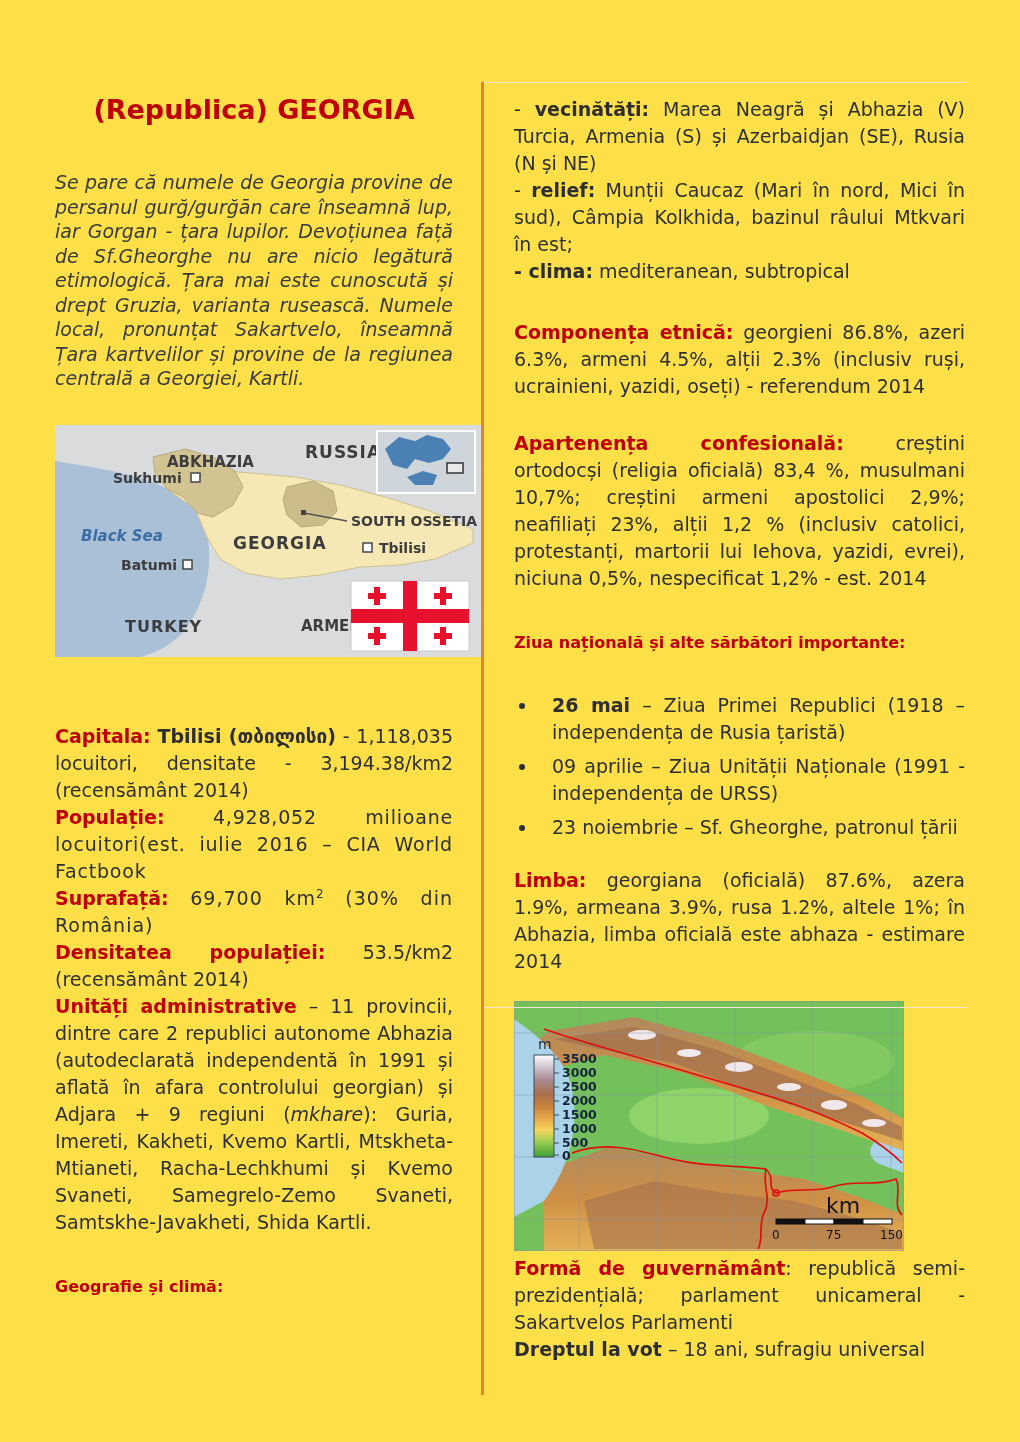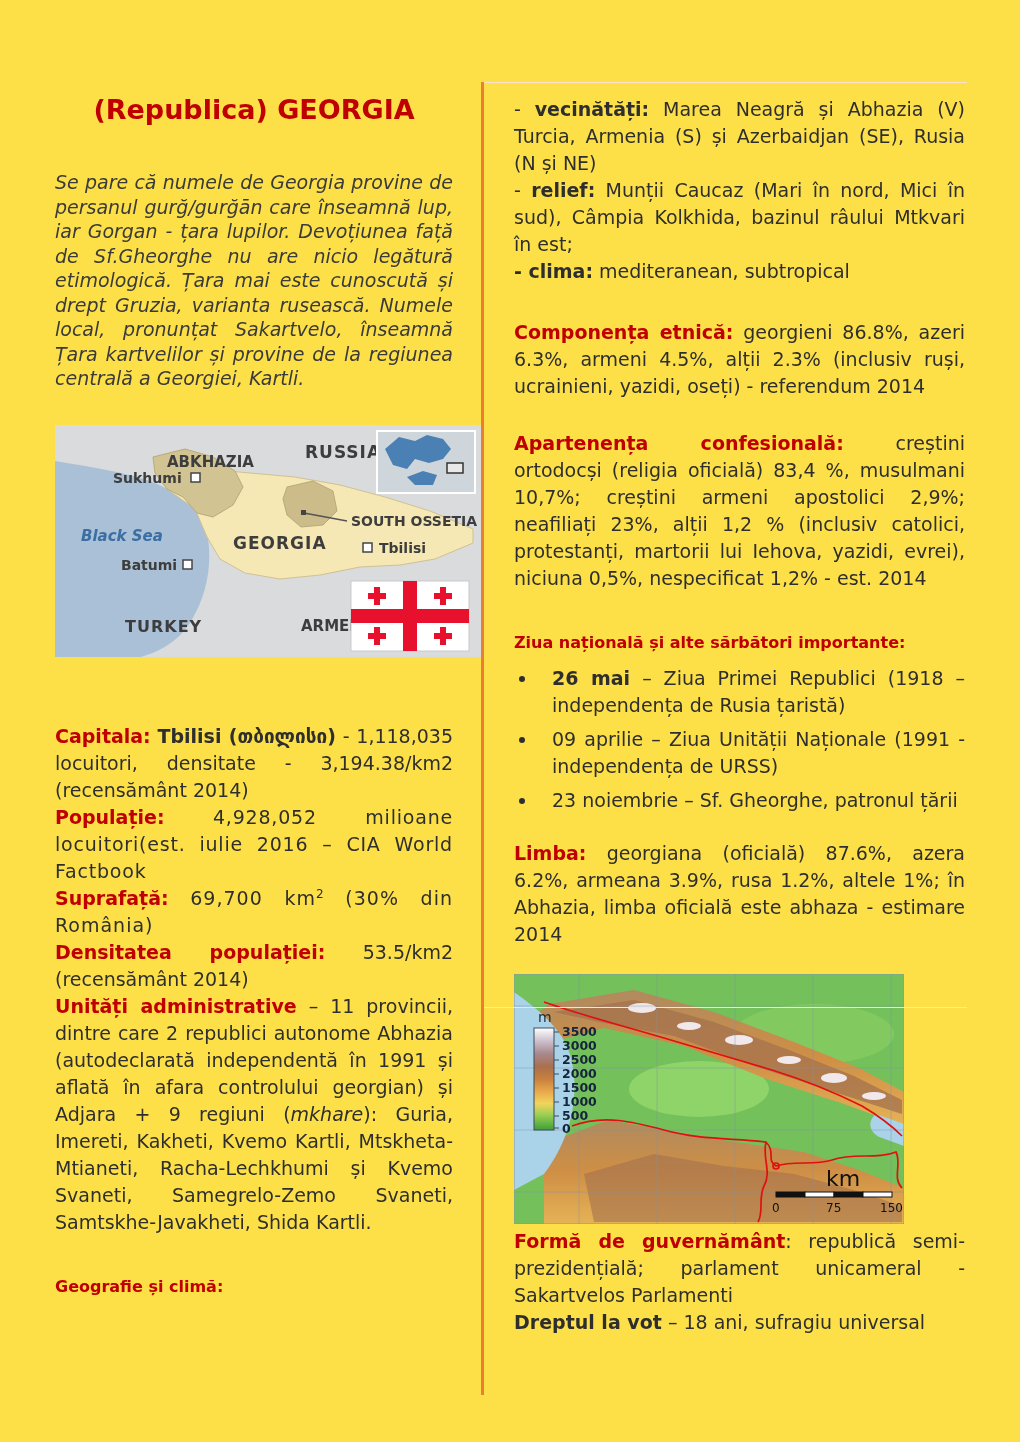--- a/index.html
+++ b/index.html
@@ -33,21 +33,21 @@
   .intro { margin-top:44px; font-size:19px; line-height:24.5px; font-style:italic; color:#3a3a3a; }
 
   figure { margin:0; }
   .map-fig  { margin-top:34px; }
   .topo-fig { margin-top:26px; }
 
   .mt26 { }
   .mt30 { margin-top:30px; }
   .sec-head { font-size:16px; line-height:29px;margin-top:36px; }
 
-  ul.holidays { margin:8px 0 0 0; padding:0 0 0 24px; }
+  ul.holidays { margin:35px 0 0 0; padding:0 0 0 24px; }
   ul.holidays li { font-size:19px; line-height:27px; text-align:justify; padding-left:14px; margin-bottom:7px; }
 
   sup { font-size:12px; line-height:0; }
 
   svg text { font-family:"DejaVu Sans","Liberation Sans",sans-serif; }
 </style>
 </head>
 <body>
 
 <div class="page">
@@ -143,21 +143,21 @@
       <p class="mt30"><span class="red">Apartenența confesională:</span><span> creștini ortodocși (religia oficială) 83,4 %, musulmani 10,7%; creștini armeni apostolici 2,9%; neafiliați 23%, alții 1,2 % (inclusiv catolici, protestanți, martorii lui Iehova, yazidi, evrei), niciuna 0,5%, nespecificat 1,2% - est. 2014</span></p>
 
       <p class="red sec-head mt30">Ziua națională și alte sărbători importante:</p>
 
       <ul class="holidays">
         <li><span class="bold">26 mai</span><span> – Ziua Primei Republici (1918 – independența de Rusia țaristă)</span></li>
         <li><span class="bold"></span><span>09 aprilie – Ziua Unității Naționale (1991 - independența de URSS)</span></li>
         <li><span class="bold"></span><span>23 noiembrie – Sf. Gheorghe, patronul țării</span></li>
       </ul>
 
-      <p style="margin-top:26px"><span class="red">Limba:</span><span> georgiana (oficială) 87.6%, azera 6.2%, armeana 3.9%, rusa 1.2%, altele 1%; în Abhazia, limba oficială este abhaza - estimare 2014</span></p>
+      <p style="margin-top:26px"><span class="red">Limba:</span><span> georgiana (oficială) 87.6%, azera 1.9%, armeana 3.9%, rusa 1.2%, altele 1%; în Abhazia, limba oficială este abhaza - estimare 2014</span></p>
 
       <figure class="topo-fig">
         <svg width="390" height="250" viewBox="0 0 390 250">
           <defs>
             <linearGradient id="elev" x1="0" y1="0" x2="0" y2="1">
               <stop offset="0%" stop-color="#ffffff"></stop>
               <stop offset="12%" stop-color="#cfc3cf"></stop>
               <stop offset="25%" stop-color="#a8898e"></stop>
               <stop offset="38%" stop-color="#a96f4e"></stop>
               <stop offset="50%" stop-color="#c8803c"></stop>

